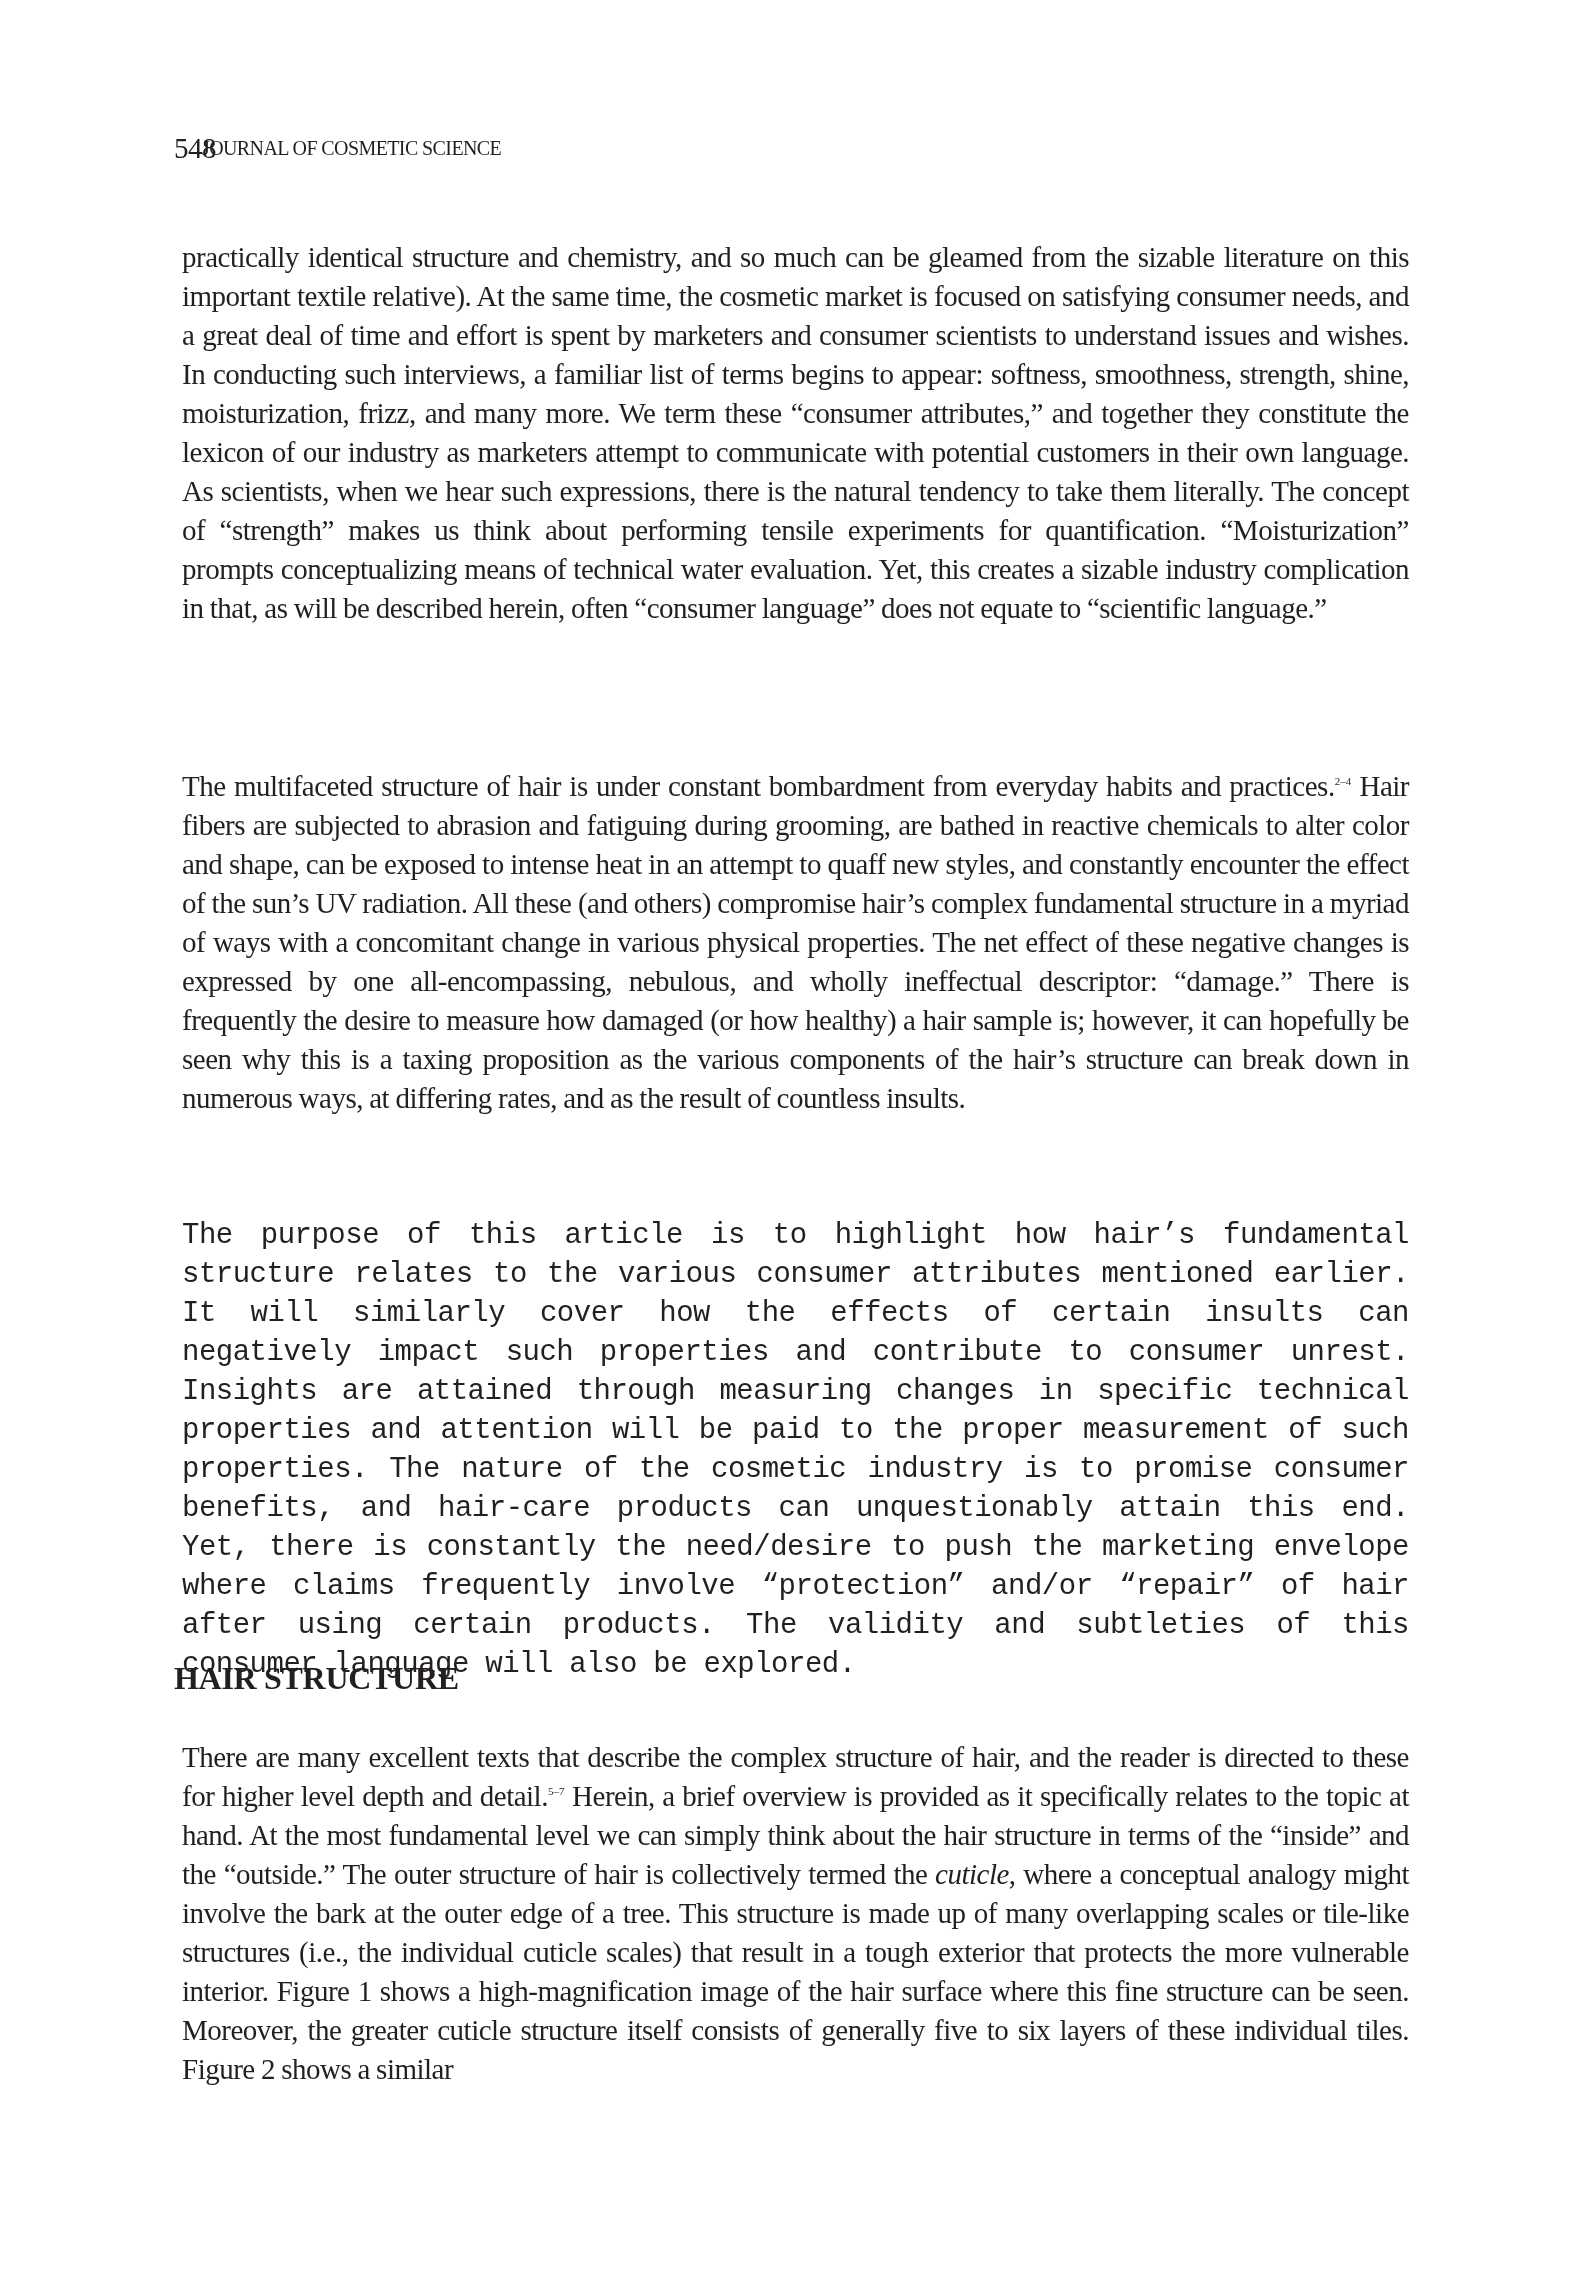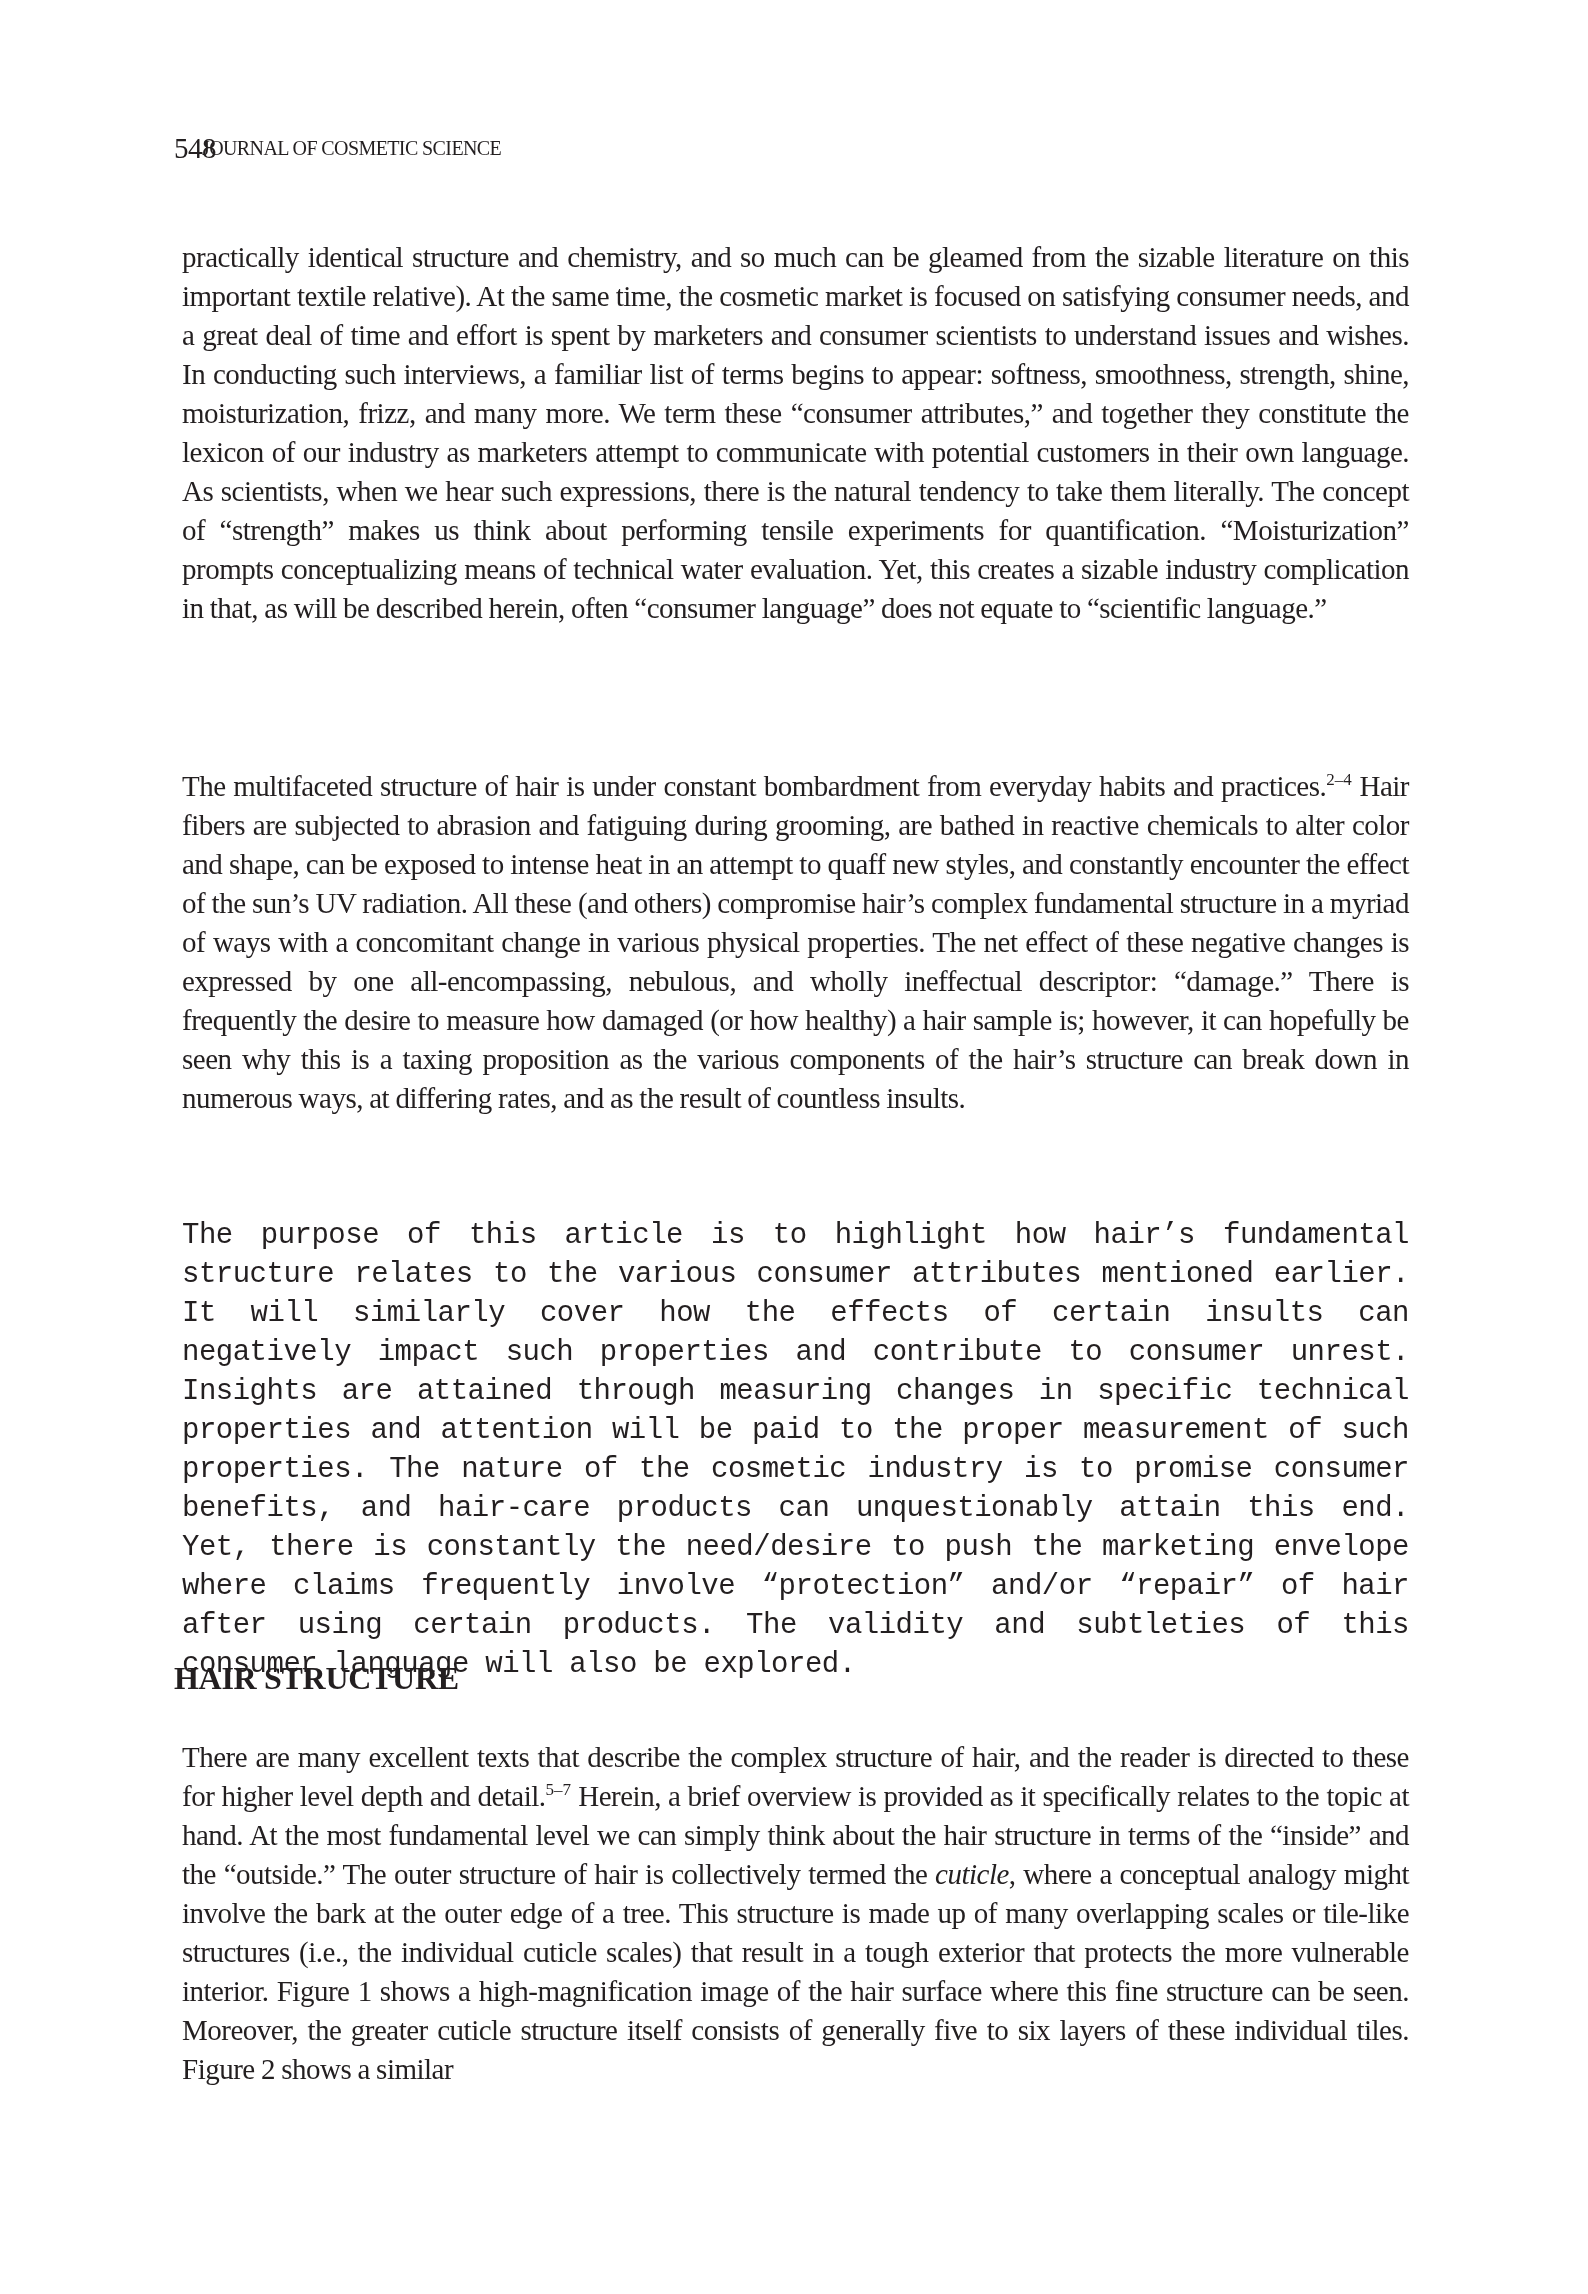--- a/index.html
+++ b/index.html
@@ -64,21 +64,21 @@
       left: 174px;
       top: 1659px;
       margin: 0;
       font-size: 32px;
       line-height: 38px;
       font-weight: bold;
       letter-spacing: -0.3px;
       color: #231f20;
     }
     sup {
-      font-size: 17px;
+      font-size: 11px;
       line-height: 0;
       vertical-align: 11.3px;
       letter-spacing: 0;
     }
     em { }
   </style>
 </head>
 <body>
 
 <div class="page-header">

